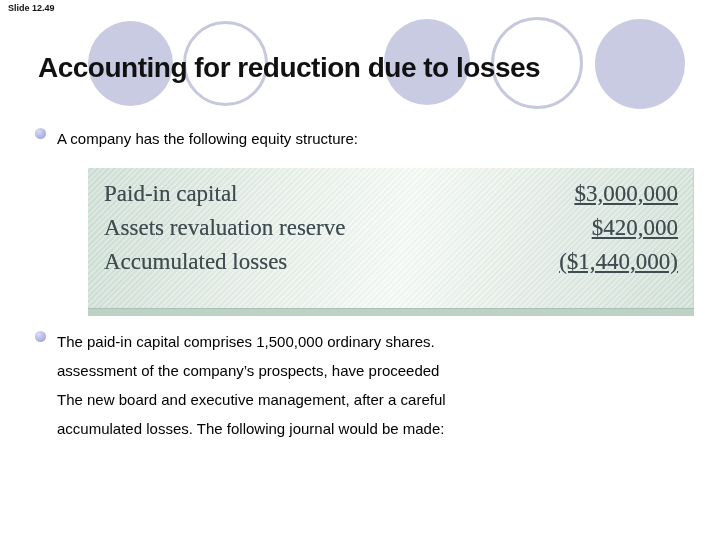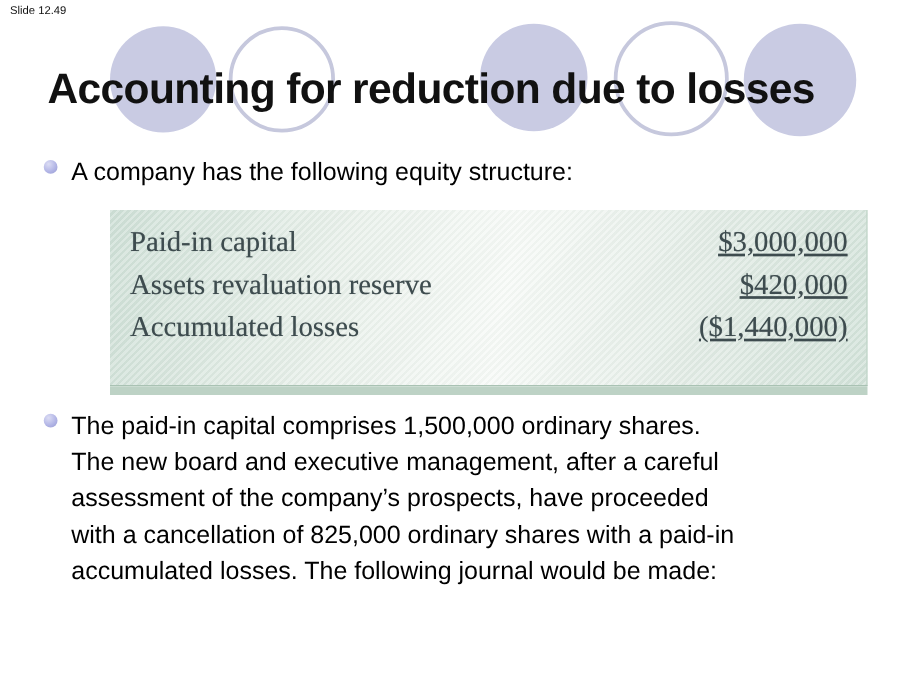--- a/index.html
+++ b/index.html
@@ -6,48 +6,48 @@
   body{
     width:720px;height:540px;
     background:#ffffff;
     position:relative;
     overflow:hidden;
     font-family:"Liberation Sans", sans-serif;
     color:#000;
   }
   .slide-number{
     position:absolute;left:8px;top:3px;
-    font-size:9px;color:#111;letter-spacing:0;
+    font-size:9px;color:#111;letter-spacing:0;font-weight:bold;
   }
   
   .circle{position:absolute;border-radius:50%;z-index:0;}
   .circle.filled{background:#c9cbe3;}
   .circle.outlined{background:transparent;border:3px solid #c6c8dd;box-sizing:border-box;}
   .c1{left:88px;top:21px;width:85px;height:85px;}
   .c2{left:183px;top:21px;width:85px;height:85px;}
   .c3{left:384px;top:19px;width:86px;height:86px;}
   .c4{left:491px;top:17px;width:92px;height:92px;}
   .c5{left:595px;top:19px;width:90px;height:90px;}
 
   .title{
     position:absolute;left:38px;top:52px;width:660px;
-    font-size:34px;font-weight:bold;color:#111;
+    font-size:28px;font-weight:bold;color:#111;
     letter-spacing:-0.5px;
     z-index:2;
   }
 
   .bullet-row{position:absolute;z-index:2;}
   .bullet-dot{
     position:absolute;left:0;top:4px;
     width:11px;height:11px;border-radius:50%;
     background:radial-gradient(circle at 35% 30%, #dcddf4 0%, #b3b6e6 55%, #9599d2 100%);
   }
   .bullet-text{
     position:absolute;left:22px;top:0;
-    font-size:20px;line-height:29px;color:#000;
+    font-size:15px;line-height:29px;color:#000;
     white-space:nowrap;
   }
   .b1{left:35px;top:124px;width:660px;height:30px;}
   .b2{left:35px;top:327px;width:672px;height:180px;}
 
   
   .equity-table{
     position:absolute;left:88px;top:168px;width:574px;height:128px;
     z-index:2;
     background:
@@ -99,18 +99,17 @@
   <div class="equity-row">
     <span class="equity-label">Accumulated losses</span>
     <span class="equity-value">($1,440,000)</span>
   </div>
 </div>
 
 <div class="bullet-row b2">
   <span class="bullet-dot"></span>
   <div class="bullet-text">
     <div>The paid-in capital comprises 1,500,000 ordinary shares.</div>
+    <div>assessment of the company’s prospects, have proceeded</div>
     <div>The new board and executive management, after a careful</div>
-    <div>assessment of the company’s prospects, have proceeded</div>
-    <div>with a cancellation of 825,000 ordinary shares with a paid-in</div>
     <div>accumulated losses. The following journal would be made:</div>
   </div>
 </div>
 
 </body></html>

